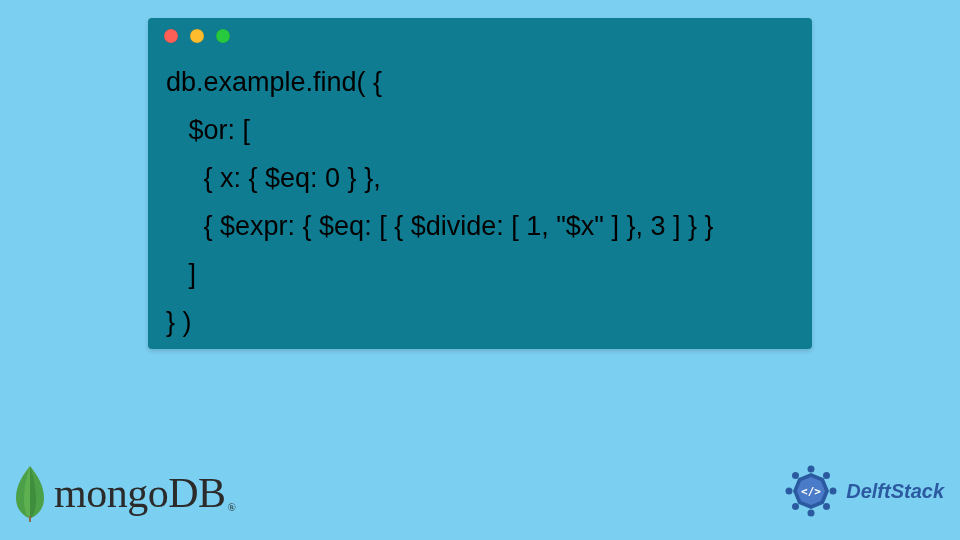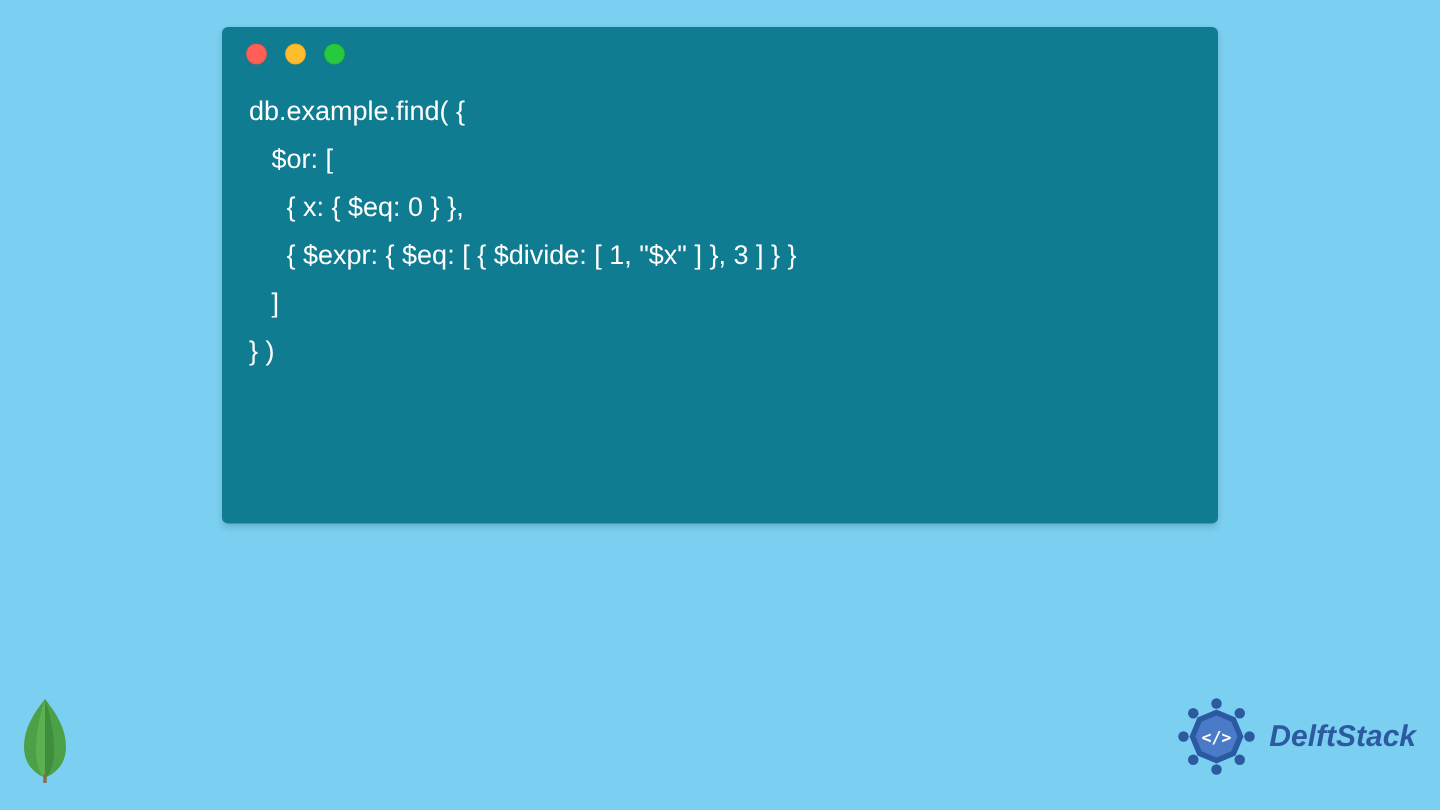--- a/index.html
+++ b/index.html
@@ -32,23 +32,23 @@
     width: 14px;
     height: 14px;
     border-radius: 50%;
     box-shadow: inset 0 0 1px rgba(0,0,0,0.3);
   }
   .dot.red { background: #ff5f56; }
   .dot.yellow { background: #ffbd2e; }
   .dot.green { background: #27c93f; }
   .code {
     padding: 4px 18px 18px 18px;
-    color: #ffffff;
+    color: #000000;
     font-family: Arial, Helvetica, sans-serif;
-    font-size: 18px;
+    font-size: 27px;
     line-height: 1.78;
     white-space: pre;
   }
   .mongo-logo {
     position: absolute;
     left: 10px;
     bottom: 18px;
     display: flex;
     align-items: center;
     gap: 4px;
@@ -112,20 +112,21 @@
 
 <div class="mongo-logo">
   <div class="leaf">
     <svg viewBox="0 0 40 58">
       <path d="M20 2 C 12 12, 6 22, 6 34 C 6 46, 14 52, 19 54 L 19 58 L 21 58 L 21 54 C 26 52, 34 46, 34 34 C 34 22, 28 12, 20 2 Z" fill="#4ca047"></path>
       <path d="M20 2 C 16 14, 14 26, 14 36 C 14 46, 17 52, 19 54 L 20 54 L 20 2 Z" fill="#5db050"></path>
       <path d="M20 2 C 24 14, 26 26, 26 36 C 26 46, 23 52, 21 54 L 20 54 L 20 2 Z" fill="#3e8e3e"></path>
       <rect x="19" y="52" width="2" height="6" fill="#8a6d4a"></rect>
     </svg>
   </div>
+  <span class="mongo-text"><span>mongoDB</span><span class="mongo-reg">®</span></span>
 </div>
 
 <div class="delft-logo">
   <div class="delft-badge">
     <svg viewBox="0 0 58 58">
       <g transform="translate(29,29)">
         <g fill="#2c5aa0">
           <circle cx="0" cy="-22" r="3.5"></circle>
           <circle cx="15.5" cy="-15.5" r="3.5"></circle>
           <circle cx="22" cy="0" r="3.5"></circle>

